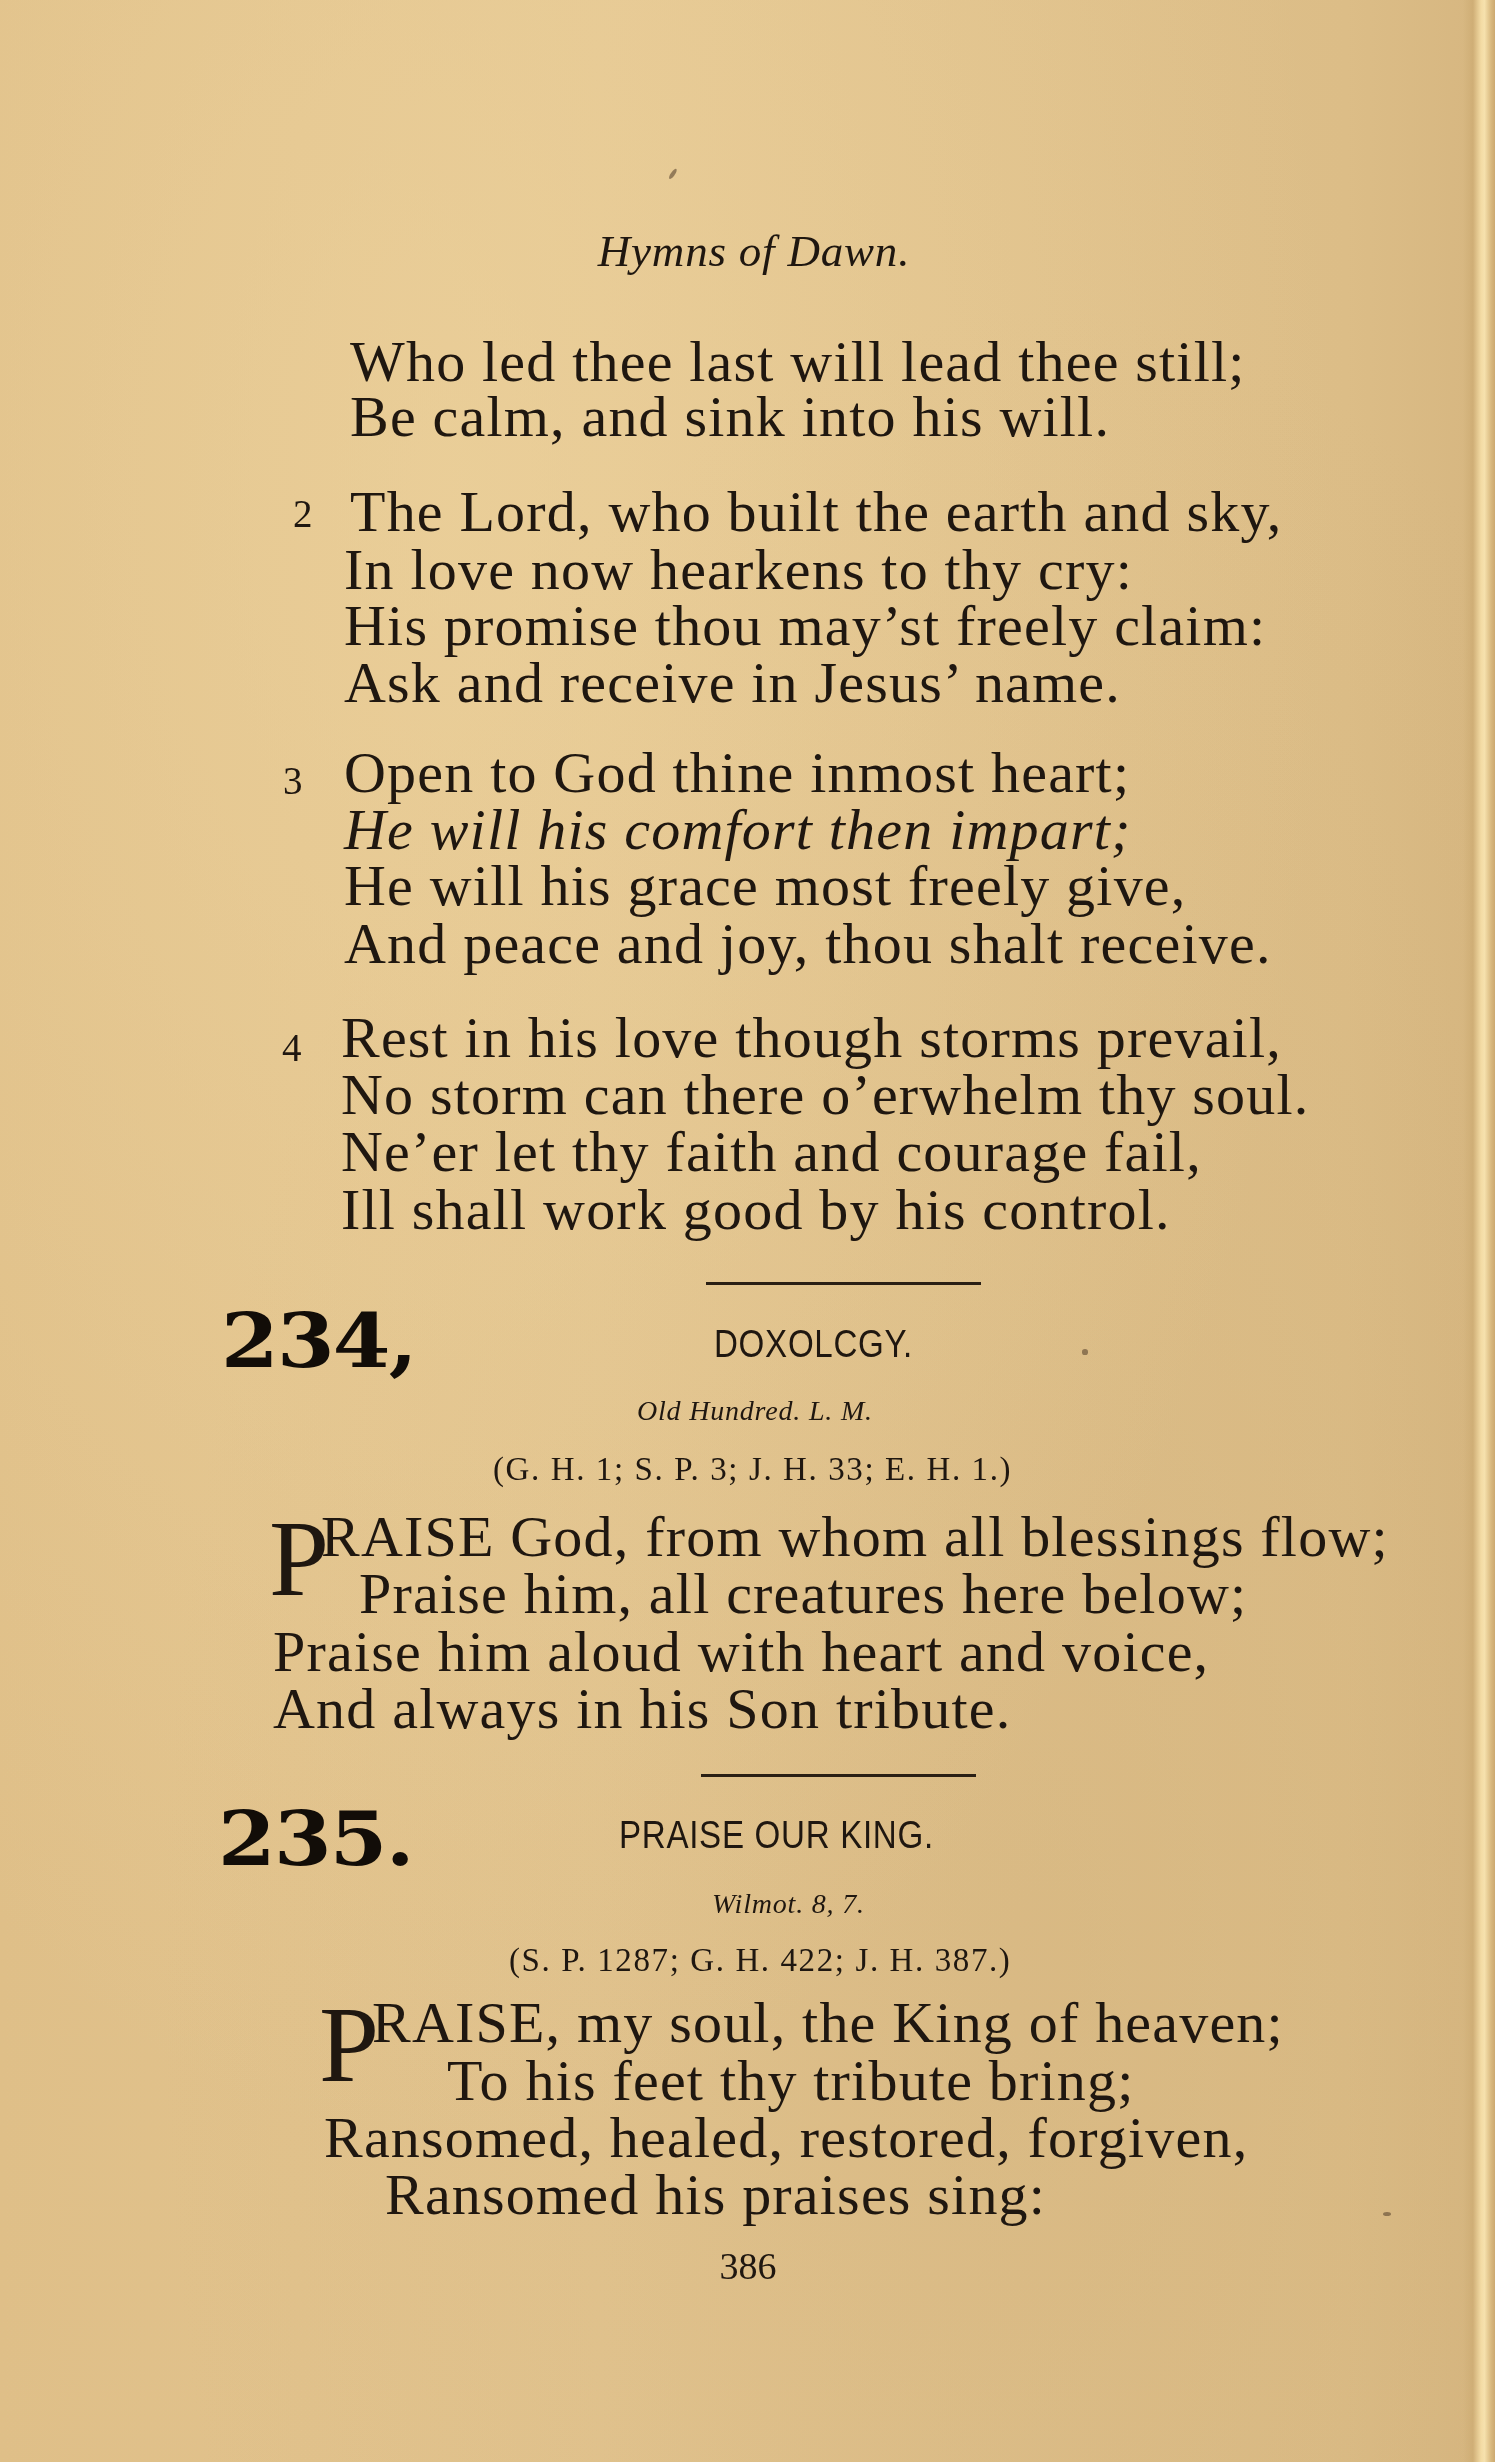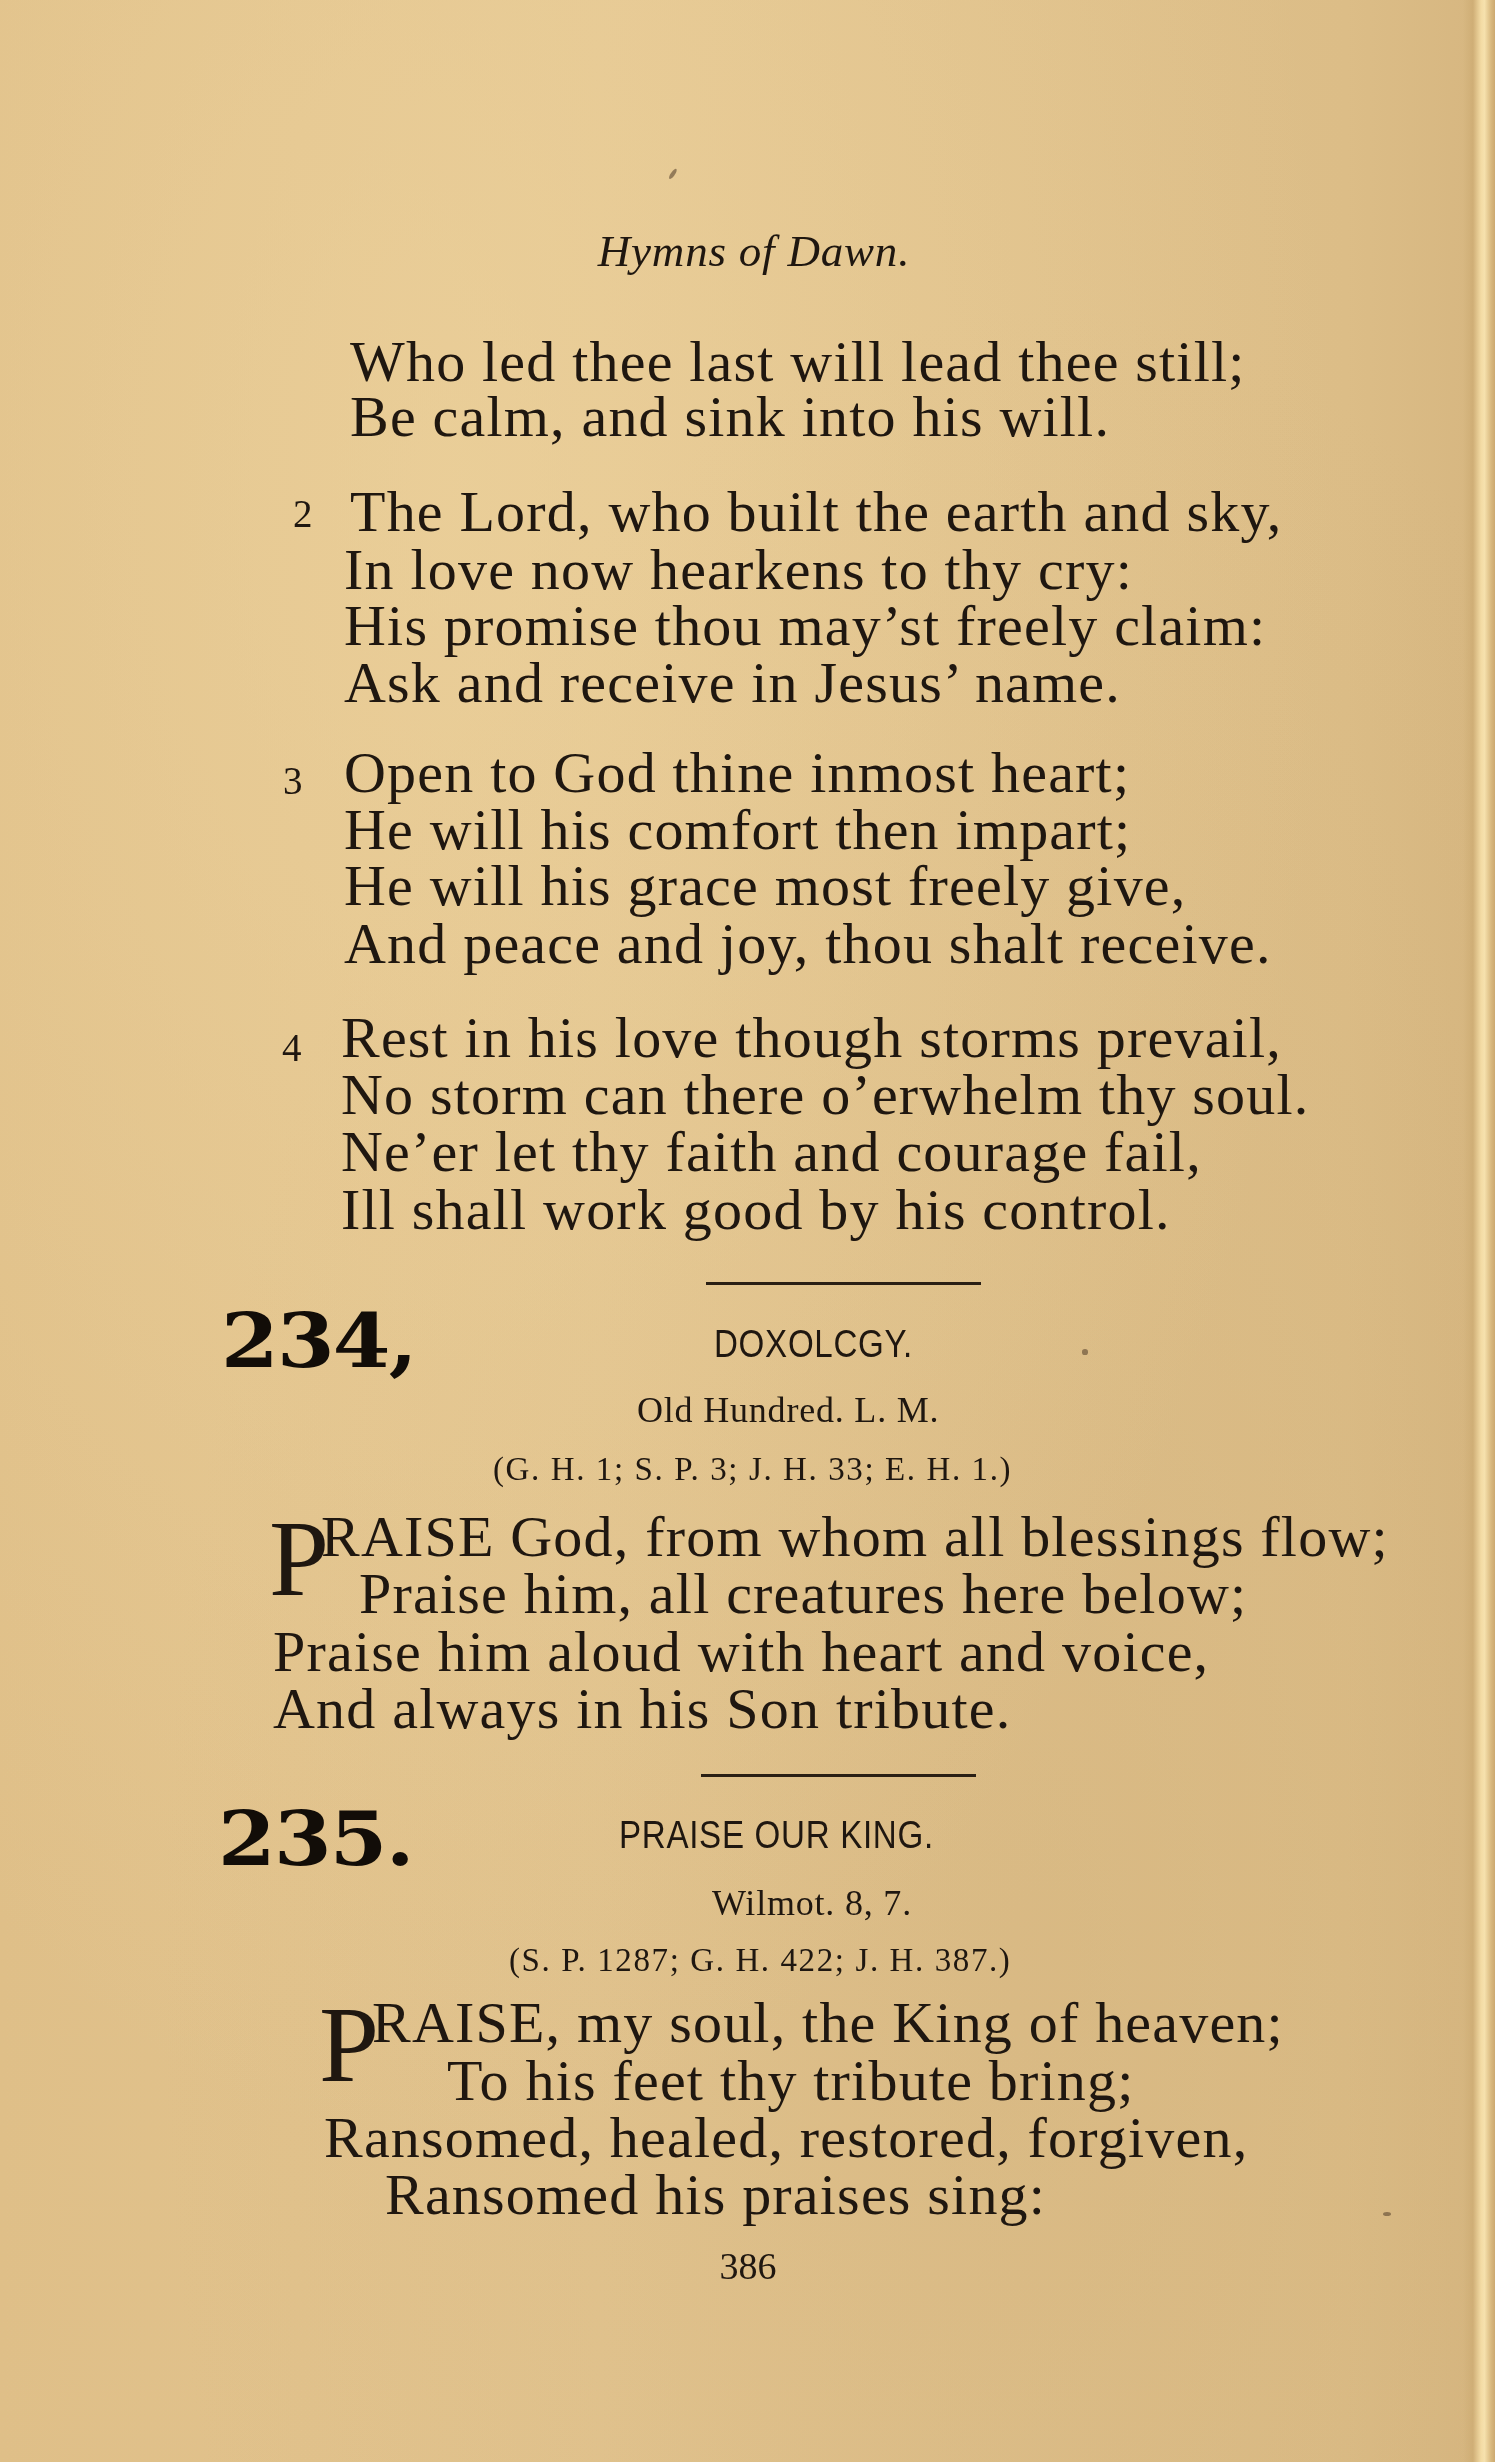--- a/index.html
+++ b/index.html
@@ -88,21 +88,22 @@
       position: absolute;
       font-family: "Liberation Sans Narrow", "Liberation Sans", sans-serif;
       font-size: 39px;
       line-height: 46px;
       letter-spacing: 0.8px;
       transform: scaleX(0.85);
       transform-origin: left top;
     }
     .tune {
       position: absolute;
-      font-size: 36px;
+      font-style: italic;
+      font-size: 28px;
       line-height: 41px;
       letter-spacing: 0.8px;
     }
     .refs {
       position: absolute;
       font-size: 33px;
       line-height: 41px;
       letter-spacing: 1.6px;
       font-variant: small-caps;
     }
@@ -138,21 +139,21 @@
   <div class="line" style="left:350px;top:391px;">Be calm, and sink into his will.</div>
 
   <div class="verse-num" style="left:293px;top:488px;">2</div>
   <div class="line" style="left:350px;top:486px;">The Lord, who built the earth and sky,</div>
   <div class="line" style="left:344px;top:544px;">In love now hearkens to thy cry:</div>
   <div class="line" style="left:344px;top:600px;">His promise thou may’st freely claim:</div>
   <div class="line" style="left:344px;top:657px;">Ask and receive in Jesus’ name.</div>
 
   <div class="verse-num" style="left:283px;top:755px;">3</div>
   <div class="line" style="left:344px;top:747px;">Open to God thine inmost heart;</div>
-  <div class="line" style="left:344px;top:804px;">He will his comfort then impart;</div>
+  <div class="line" style="left:344px;top:804px;font-style:italic;">He will his comfort then impart;</div>
   <div class="line" style="left:344px;top:860px;">He will his grace most freely give,</div>
   <div class="line" style="left:344px;top:918px;">And peace and joy, thou shalt receive.</div>
 
   <div class="verse-num" style="left:282px;top:1022px;">4</div>
   <div class="line" style="left:341px;top:1012px;">Rest in his love though storms prevail,</div>
   <div class="line" style="left:341px;top:1069px;">No storm can there o’erwhelm thy soul.</div>
   <div class="line" style="left:341px;top:1126px;">Ne’er let thy faith and courage fail,</div>
   <div class="line" style="left:341px;top:1184px;">Ill shall work good by his control.</div>
 
   <div class="rule" style="left:706px;top:1282px;width:275px;"></div>

